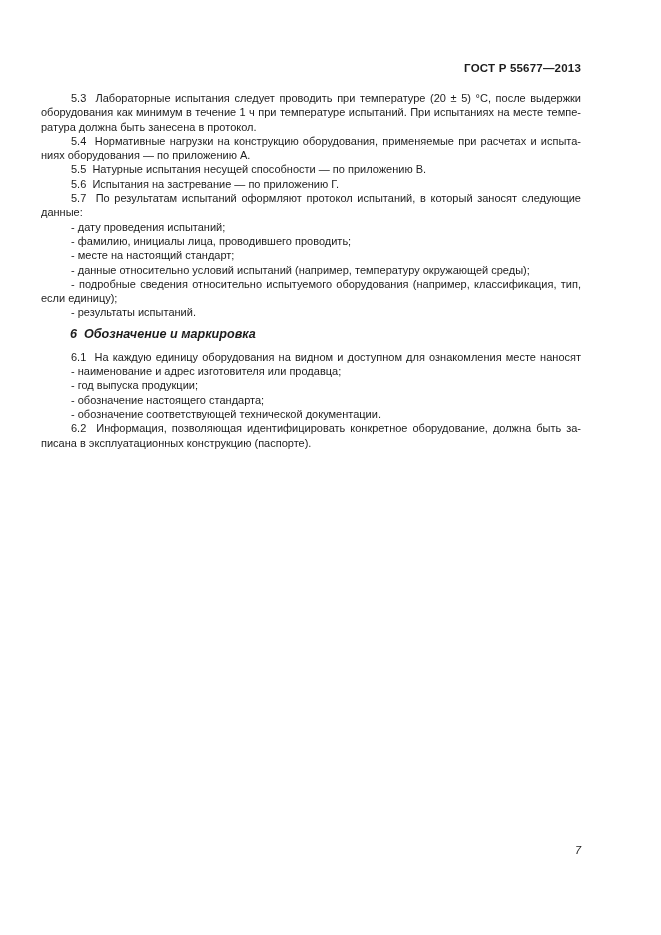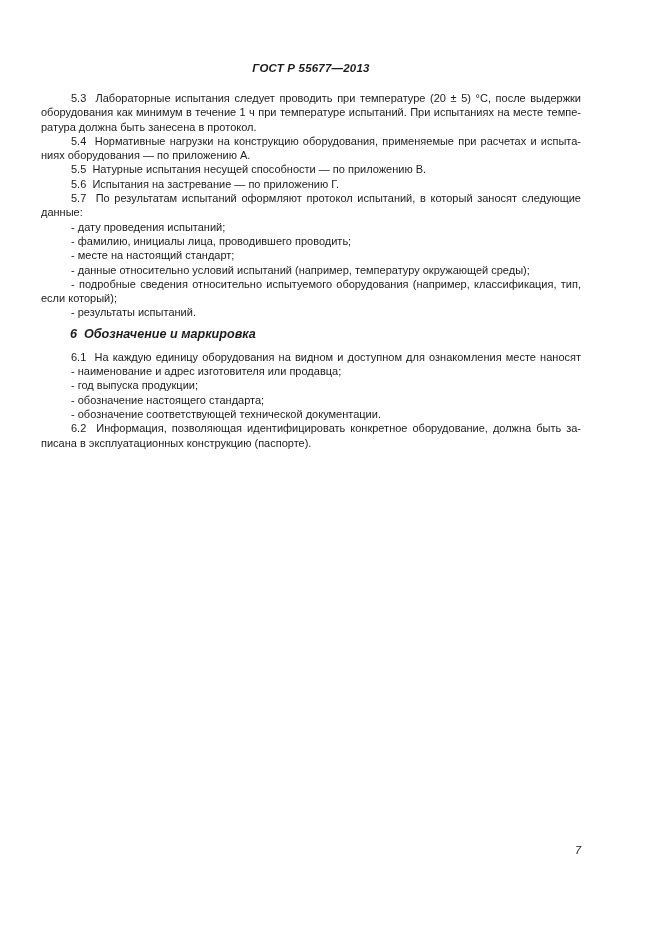--- a/index.html
+++ b/index.html
@@ -21,24 +21,23 @@
     left: 41px;
     top: 61px;
     width: 540px;
     font-size: 11px;
     line-height: 14.3px;
   }
   .doc-header {
     font-weight: 700;
     font-size: 11.5px;
     line-height: 14px;
-    text-align: center;
+    text-align: right;
     letter-spacing: 0.2px;
     margin-bottom: 16px;
-    font-style: italic;
   }
   .ln {
     height: 14.3px;
     overflow: hidden;
   }
   .ind { text-indent: 30px; }
   .jst { text-align: justify; }
   .jst::after {
     content: "";
     display: inline-block;
@@ -85,21 +84,21 @@
     <div class="ln ind">5.6&nbsp; Испытания на застревание — по приложению Г.</div>
 
     <div class="ln ind jst">5.7&nbsp; По результатам испытаний оформляют протокол испытаний, в который заносят следующие</div>
     <div class="ln">данные:</div>
 
     <div class="ln ind">- дату проведения испытаний;</div>
     <div class="ln ind">- фамилию, инициалы лица, проводившего проводить;</div>
     <div class="ln ind">- месте на настоящий стандарт;</div>
     <div class="ln ind">- данные относительно условий испытаний (например, температуру окружающей среды);</div>
     <div class="ln ind jst">- подробные сведения относительно испытуемого оборудования (например, классификация, тип,</div>
-    <div class="ln">если который);</div>
+    <div class="ln">если единицу);</div>
     <div class="ln ind">- результаты испытаний.</div>
 
     <div class="sec-heading">6&nbsp; Обозначение и маркировка</div>
 
     <div class="ln ind jst">6.1&nbsp; На каждую единицу оборудования на видном и доступном для ознакомления месте наносят</div>
 
     <div class="ln ind">- наименование и адрес изготовителя или продавца;</div>
     <div class="ln ind">- год выпуска продукции;</div>
     <div class="ln ind">- обозначение настоящего стандарта;</div>
     <div class="ln ind">- обозначение соответствующей технической документации.</div>

